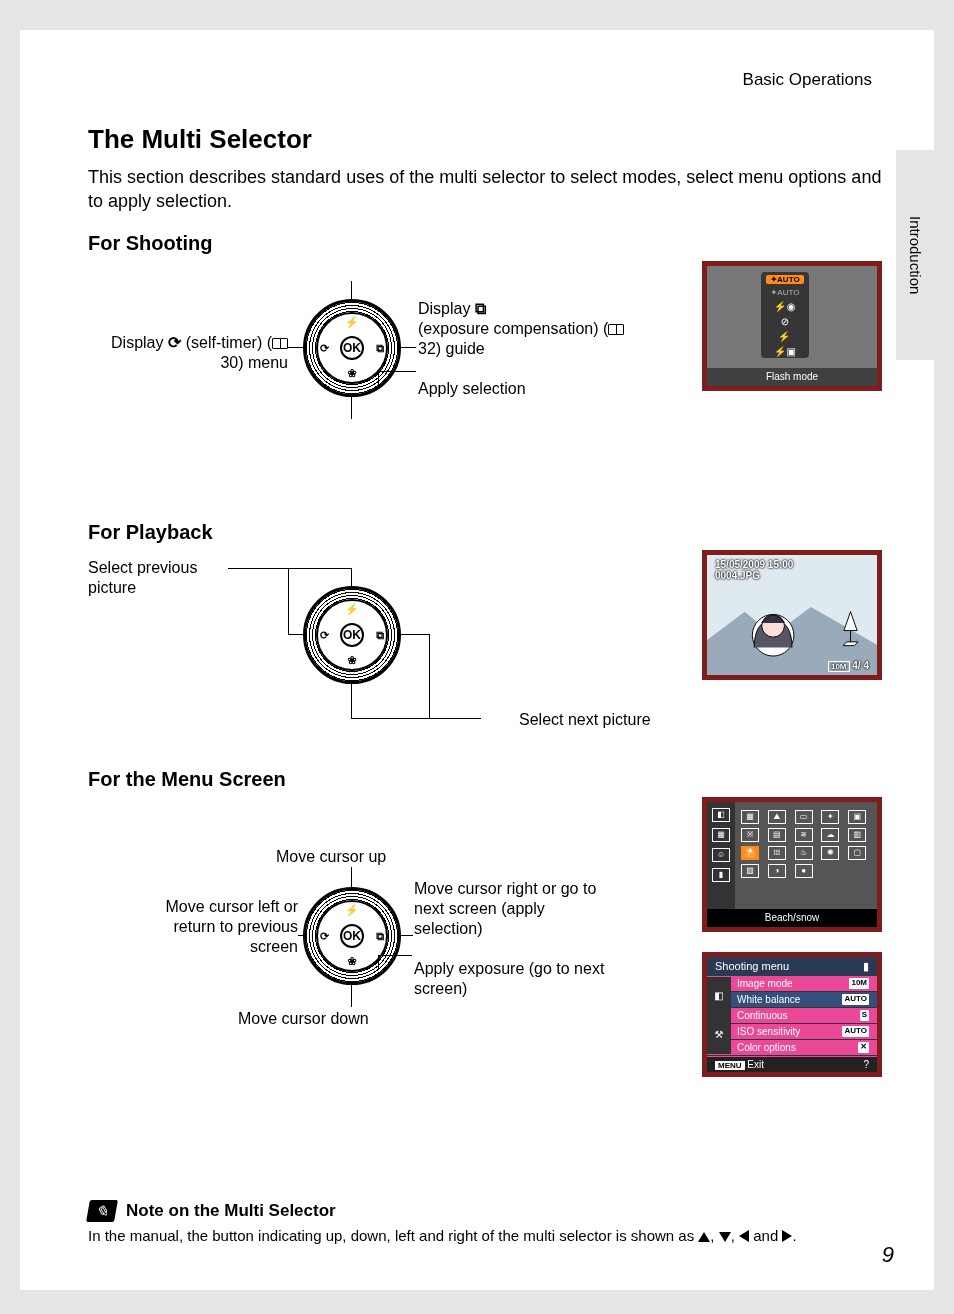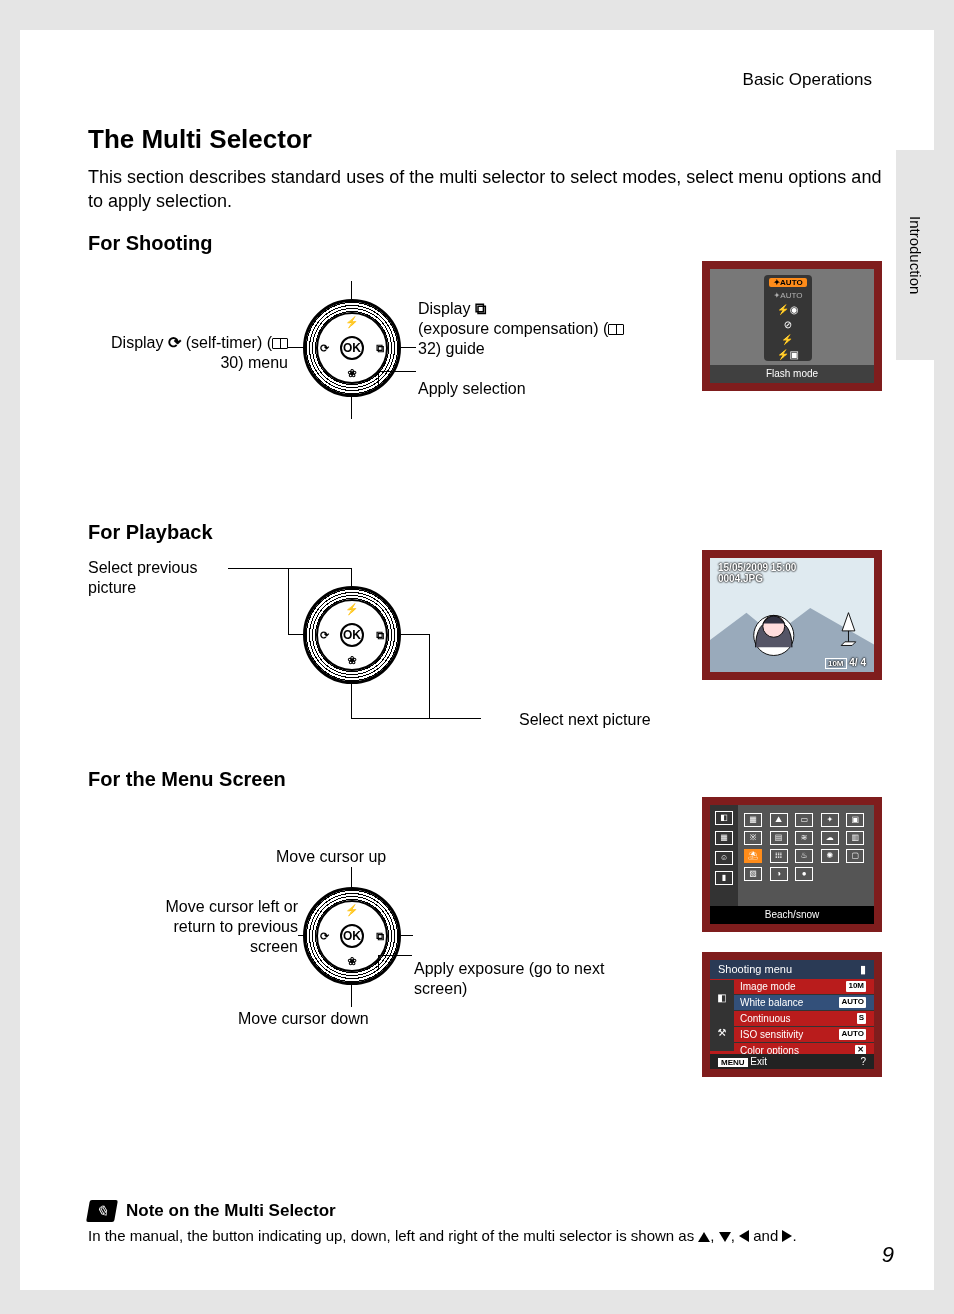--- a/index.html
+++ b/index.html
@@ -81,21 +81,21 @@
   }
   .disc-glyph{ position:absolute; font-size:11px; font-weight:700; z-index:2;}
   .disc-up{top:14px; left:50%; transform:translateX(-50%);}
   .disc-down{bottom:14px; left:50%; transform:translateX(-50%);}
   .disc-left{left:14px; top:50%; transform:translateY(-50%);}
   .disc-right{right:14px; top:50%; transform:translateY(-50%);}
   .lbl { position:absolute; font-size:16px; line-height:1.25; }
   .leader{ position:absolute; background:#000; }
   
   .lcd {
-    position:absolute; right:0; width:180px; border:8px solid #7f1d1d;
+    position:absolute; right:0; width:180px; border:5px solid #7f1d1d;
     background:#787878; font-size:10px; color:#fff;
   }
   .lcd-flash{ top:0; height:130px; }
   .lcd-flash .modecol{
     position:absolute; left:54px; top:6px; width:48px; height:86px;
     background:rgba(0,0,0,.55); border-radius:4px; padding:3px 4px;
     display:flex; flex-direction:column; gap:4px; align-items:center;
   }
   .lcd-flash .sel{ background:#ff8c1a; color:#000; font-weight:700;
     border-radius:2px; padding:0 4px; font-size:8px;}
@@ -114,21 +114,21 @@
   .lcd-scene .sidebar{position:absolute;left:0;top:0;bottom:18px;width:28px;
     background:#333; display:flex; flex-direction:column; align-items:center;
     gap:6px; padding-top:6px;}
   .lcd-scene .sidebar span, .lcd-scene .grid span{
     width:18px;height:14px;border:1px solid #fff;display:block;font-size:8px;
     text-align:center; line-height:12px;}
   .lcd-scene .grid{position:absolute; left:34px; top:8px; right:6px;
     display:grid; grid-template-columns:repeat(5,1fr); gap:4px;}
   .lcd-scene .bar{position:absolute; bottom:0; left:0; right:0; height:18px;
     background:#000; text-align:center; line-height:18px; font-size:10px;}
-  .lcd-menu{ top:155px; height:125px; background:#b91c1c;}
+  .lcd-menu{ top:155px; height:125px; background:#ec4899;}
   .lcd-menu .title{background:#2a3a55; padding:3px 8px; font-size:11px;
     display:flex; justify-content:space-between;}
   .lcd-menu .row{display:flex; justify-content:space-between;
     padding:2px 8px 2px 30px; font-size:10px; border-bottom:1px solid #333;}
   .lcd-menu .row.hl{background:#33507a;}
   .lcd-menu .row .badge{background:#fff;color:#000;font-size:8px;
     padding:0 2px; border-radius:1px; font-weight:700;}
   .lcd-menu .exit{position:absolute;bottom:0;left:0;right:0;
     background:#222; padding:2px 8px; font-size:10px;
     display:flex; justify-content:space-between;}
@@ -252,20 +252,21 @@
       <div class="count">
         <span style="border:1px solid #fff;padding:0 2px;font-size:8px;">10M</span>
         <span>4/</span>&nbsp;<span>4</span>
       </div>
     </div>
   </div>
 
   <h2 style="">For the Menu Screen</h2>
   <div class="diagram-block" style="height:300px;">
     <div class="lbl" style="top:50px; left:188px;">Move cursor up</div>
+    <div class="lbl" style="top:82px; left:326px; width:200px;">Move cursor right or go to next screen (apply selection)</div>
     <div class="lbl" style="top:162px; left:326px; width:200px;">Apply exposure (go to next screen)</div>
     <div class="lbl" style="top:100px; left:40px; width:170px; text-align:right;">Move cursor left or return to previous screen</div>
     <div class="lbl" style="top:212px; left:150px;">Move cursor down</div>
     <div class="selector-disc" style="left:215px; top:90px;">
       <span class="disc-glyph disc-up">⚡</span>
       <span class="disc-glyph disc-down">❀</span>
       <span class="disc-glyph disc-left">⟳</span>
       <span class="disc-glyph disc-right">⧉</span>
     </div>
     <div class="leader" style="left:263px; top:70px; width:1px; height:20px;"></div>

